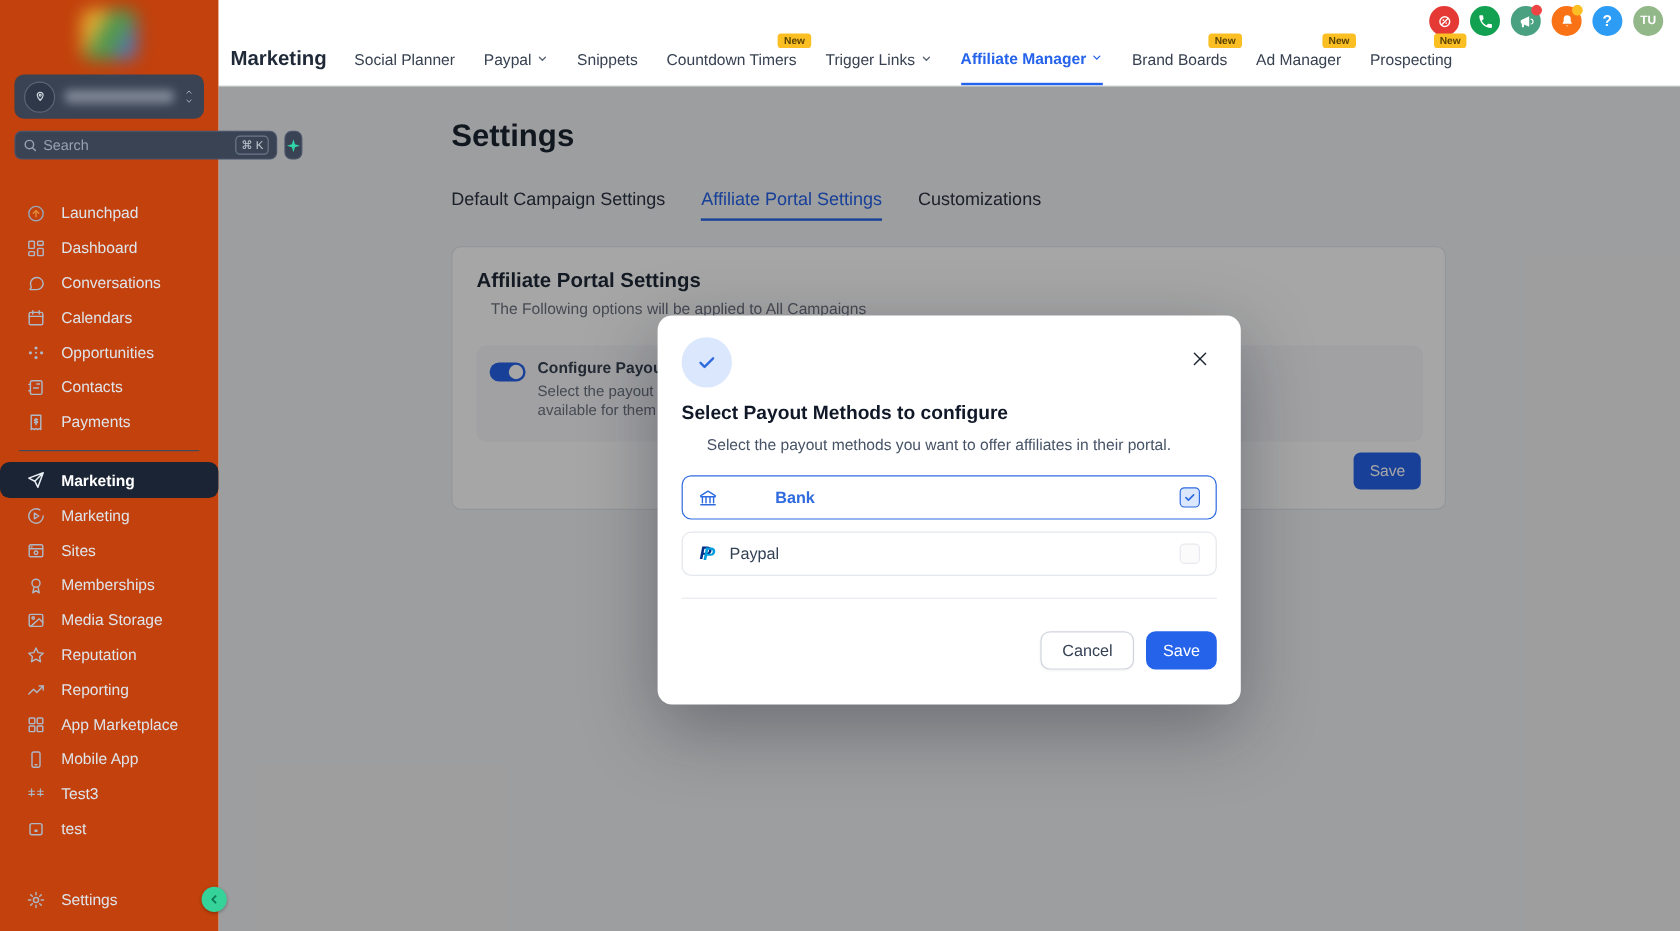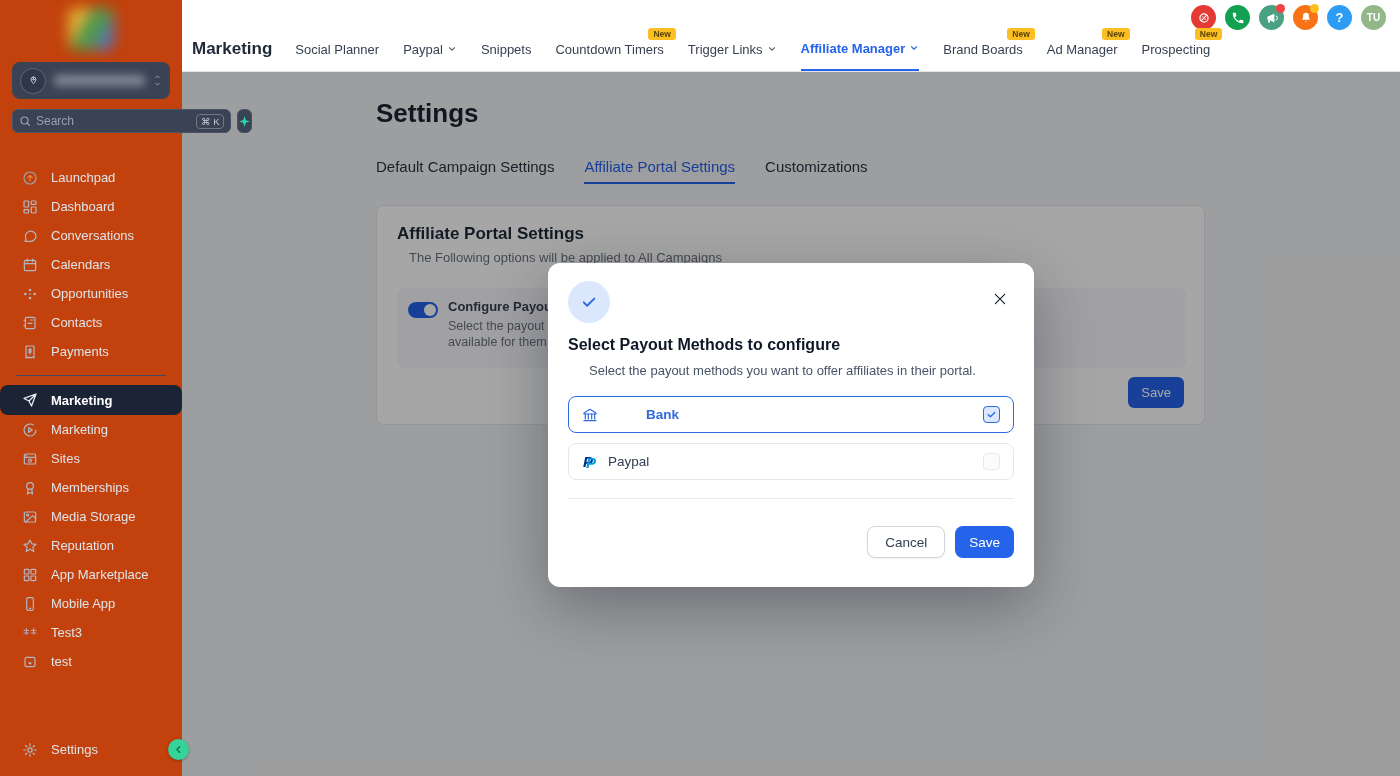--- a/index.html
+++ b/index.html
@@ -261,20 +261,29 @@
       <div class="nav-item">
         <span class="ico">
             <svg viewBox="0 0 24 24" fill="none" stroke="currentColor" stroke-width="1.8" stroke-linejoin="round">
               <path d="M12 3l2.7 5.8 6.3.8-4.6 4.3 1.2 6.2L12 17l-5.6 3.1 1.2-6.2L3 9.6l6.3-.8L12 3z"></path>
             </svg>
           </span>
         <span>Reputation</span>
       </div>
       <div class="nav-item">
         <span class="ico">
+            <svg viewBox="0 0 24 24" fill="none" stroke="currentColor" stroke-width="1.8" stroke-linecap="round" stroke-linejoin="round">
+              <path d="M3 17l6-6 4 4 8-8"></path>
+              <path d="M16 7h5v5"></path>
+            </svg>
+          </span>
+        <span>Reporting</span>
+      </div>
+      <div class="nav-item">
+        <span class="ico">
             <svg viewBox="0 0 24 24" fill="none" stroke="currentColor" stroke-width="1.8">
               <rect x="3.5" y="3.5" width="7" height="7" rx="1"></rect>
               <rect x="13.5" y="3.5" width="7" height="7" rx="1"></rect>
               <rect x="3.5" y="13.5" width="7" height="7" rx="1"></rect>
               <rect x="13.5" y="13.5" width="7" height="7" rx="1"></rect>
             </svg>
           </span>
         <span>App Marketplace</span>
       </div>
       <div class="nav-item">

